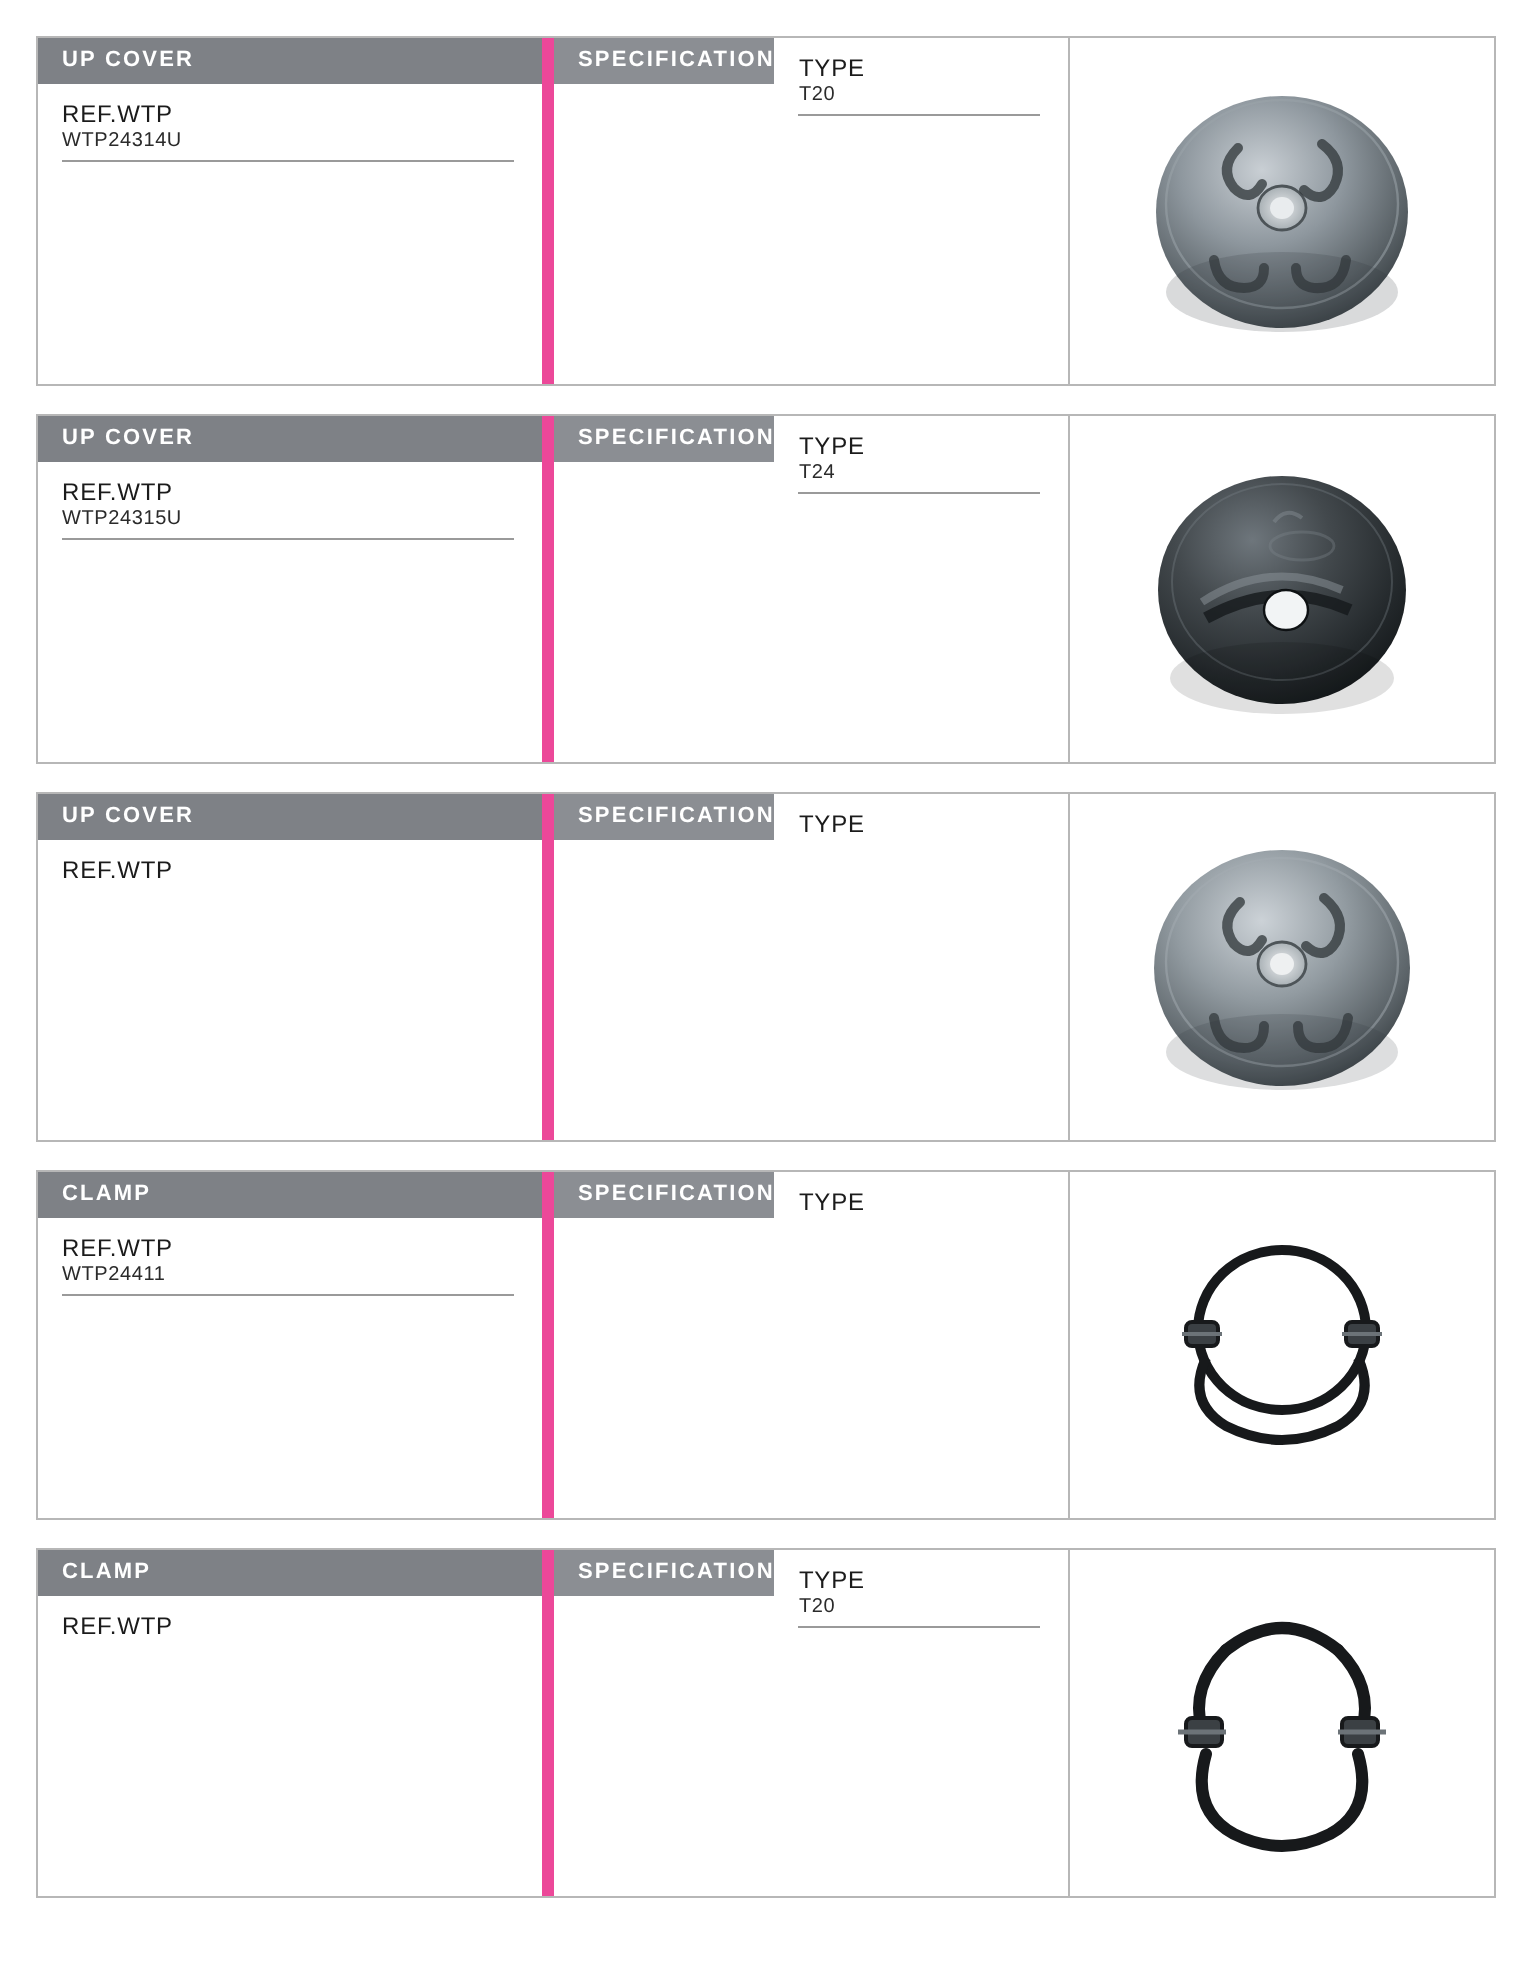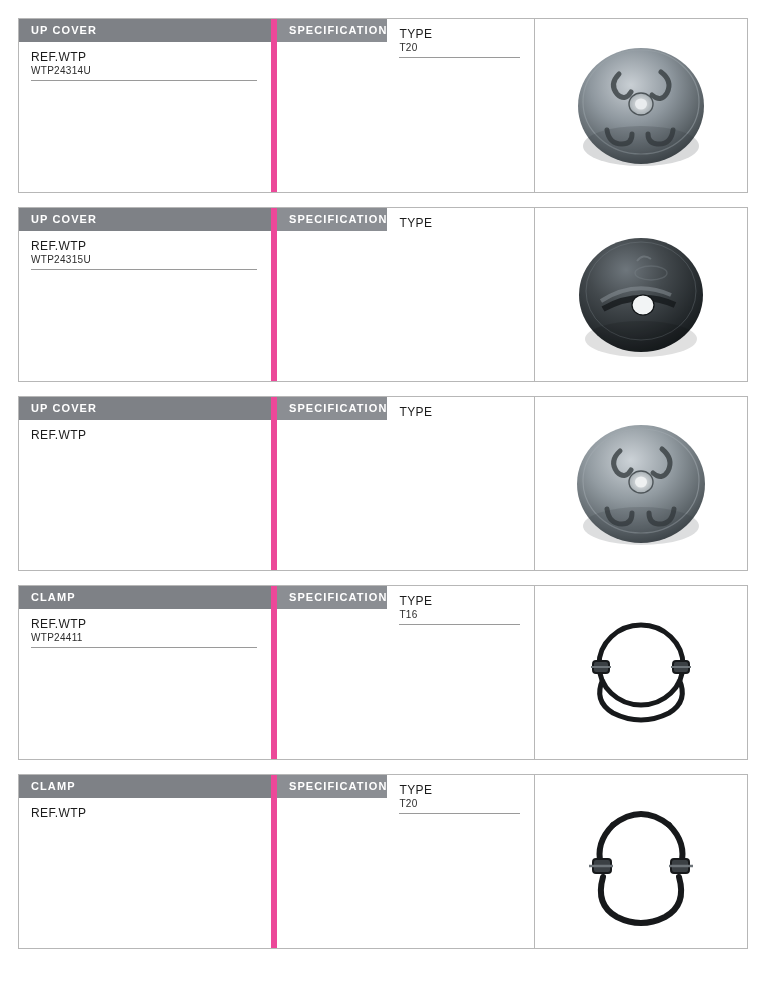--- a/index.html
+++ b/index.html
@@ -148,20 +148,21 @@
       <div class="hdr">UP COVER</div>
       <div class="body">
         <div class="lbl">REF.WTP</div>
         <div class="val">WTP24315U</div>
       </div>
     </div>
     <div class="col-mid">
       <div class="hdr mid">SPECIFICATION</div>
       <div class="body">
         <div class="lbl">TYPE</div>
+        <div class="val">T24</div>
       </div>
     </div>
     <div class="col-right">
       <div class="img-wrap">
         <svg width="200" height="160" viewBox="0 0 200 160">
           <defs>
             <radialGradient id="g2" cx="38%" cy="28%" r="78%">
               <stop offset="0%" stop-color="#6e767c"></stop>
               <stop offset="40%" stop-color="#43494d"></stop>
               <stop offset="80%" stop-color="#23282b"></stop>
@@ -228,21 +229,20 @@
       <div class="hdr">CLAMP</div>
       <div class="body">
         <div class="lbl">REF.WTP</div>
         <div class="val">WTP24411</div>
       </div>
     </div>
     <div class="col-mid">
       <div class="hdr mid">SPECIFICATION</div>
       <div class="body">
         <div class="lbl">TYPE</div>
-        <div class="val">T16</div>
       </div>
     </div>
     <div class="col-right">
       <div class="img-wrap">
         <svg width="200" height="160" viewBox="0 0 200 160">
           <ellipse cx="100" cy="72" rx="42" ry="40" fill="none" stroke="#17191b" stroke-width="5"></ellipse>
           <path d="M62 86 q-10 22 10 34 q28 14 56 0 q20 -12 10 -34" fill="none" stroke="#17191b" stroke-width="5"></path>
           <rect x="52" y="68" width="16" height="12" rx="3" fill="#3b4044" stroke="#17191b" stroke-width="2"></rect>
           <rect x="132" y="68" width="16" height="12" rx="3" fill="#3b4044" stroke="#17191b" stroke-width="2"></rect>
           <line x1="50" y1="74" x2="70" y2="74" stroke="#6c7378" stroke-width="2"></line>

